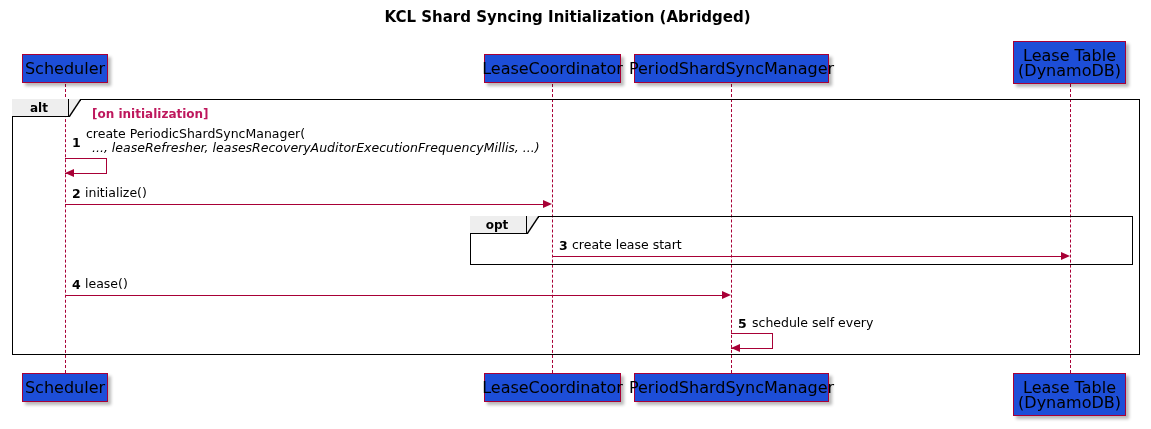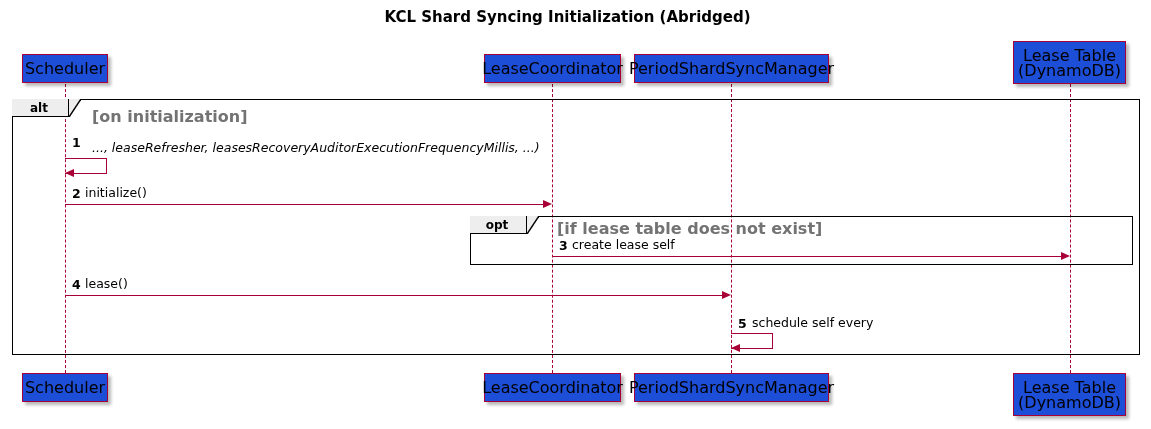--- a/index.html
+++ b/index.html
@@ -82,23 +82,23 @@
   }
   .frag-tab-corner {
     position: absolute;
     top: 0;
     width: 12px;
     height: 18px;
     overflow: hidden;
   }
   .frag-label {
     position: absolute;
-    font-size: 16px;
-    font-weight: bold;
-    color: #737373;
+    font-size: 12px;
+    font-weight: bold;
+    color: #be185d;
     white-space: nowrap;
   }
 
   
   .arrow-line {
     position: absolute;
     height: 0;
     border-top: 1.2px solid #A80036;
   }
   .arrow-head {
@@ -170,43 +170,43 @@
   <div class="frag-tab-corner" style="left:69px; top:99px;">
     <svg width="12" height="18" viewBox="0 0 12 18" xmlns="http://www.w3.org/2000/svg">
       <polygon points="0,0 0,18 12,0" fill="#EEEEEE" stroke="none"></polygon>
       <line x1="0" y1="18" x2="12" y2="0" stroke="#000000" stroke-width="1.5"></line>
       <line x1="0" y1="18" x2="0" y2="18" stroke="#000000" stroke-width="1.5"></line>
     </svg>
   </div>
   <div class="frag-label" style="left:92px; top:107px;">[on initialization]</div>
 
   <div class="msg-num" style="left:72px; top:135px;">1</div>
+  <div class="msg-text" style="left:86px; top:127px;">create PeriodicShardSyncManager(</div>
   <div class="msg-text" style="left:92px; top:141px;font-style:italic;">..., leaseRefresher, leasesRecoveryAuditorExecutionFrequencyMillis, ...)</div>
   <div class="self-loop" style="left:65px; top:158px; width:42px; height:16px;"></div>
   <div class="arrow-head left" style="left:65px; top:169px;"></div>
 
   <div class="msg-num" style="left:72px; top:186px;">2</div>
   <div class="msg-text" style="left:85px; top:186px;">initialize()</div>
   <div class="arrow-line" style="left:65px; top:204px; width:478px;"></div>
   <div class="arrow-head right" style="left:543px; top:200px;"></div>
 
   <div class="fragment" style="left:470px; top:216px; width:663px; height:49px;"></div>
   <div class="frag-tab" style="left:470px; top:216px; width:57px;">
     <span>opt</span>
   </div>
   <div class="frag-tab-corner" style="left:527px; top:216px;">
     <svg width="12" height="18" viewBox="0 0 12 18" xmlns="http://www.w3.org/2000/svg">
       <polygon points="0,0 0,18 12,0" fill="#EEEEEE" stroke="none"></polygon>
       <line x1="0" y1="18" x2="12" y2="0" stroke="#000000" stroke-width="1.5"></line>
     </svg>
   </div>
-  <div class="frag-label" style="left:557px; top:219px;">[if lease table does not exist]</div>
 
   <div class="msg-num" style="left:559px; top:238px;">3</div>
-  <div class="msg-text" style="left:572px; top:238px;">create lease self</div>
+  <div class="msg-text" style="left:572px; top:238px;">create lease start</div>
   <div class="arrow-line" style="left:552px; top:256px; width:509px;"></div>
   <div class="arrow-head right" style="left:1061px; top:252px;"></div>
 
   <div class="msg-num" style="left:72px; top:277px;">4</div>
   <div class="msg-text" style="left:85px; top:277px;">lease()</div>
   <div class="arrow-line" style="left:65px; top:295px; width:657px;"></div>
   <div class="arrow-head right" style="left:722px; top:291px;"></div>
 
   <div class="msg-num" style="left:738px; top:316px;">5</div>
   <div class="msg-text" style="left:752px; top:308px;margin-top:8px;">schedule self every</div>

